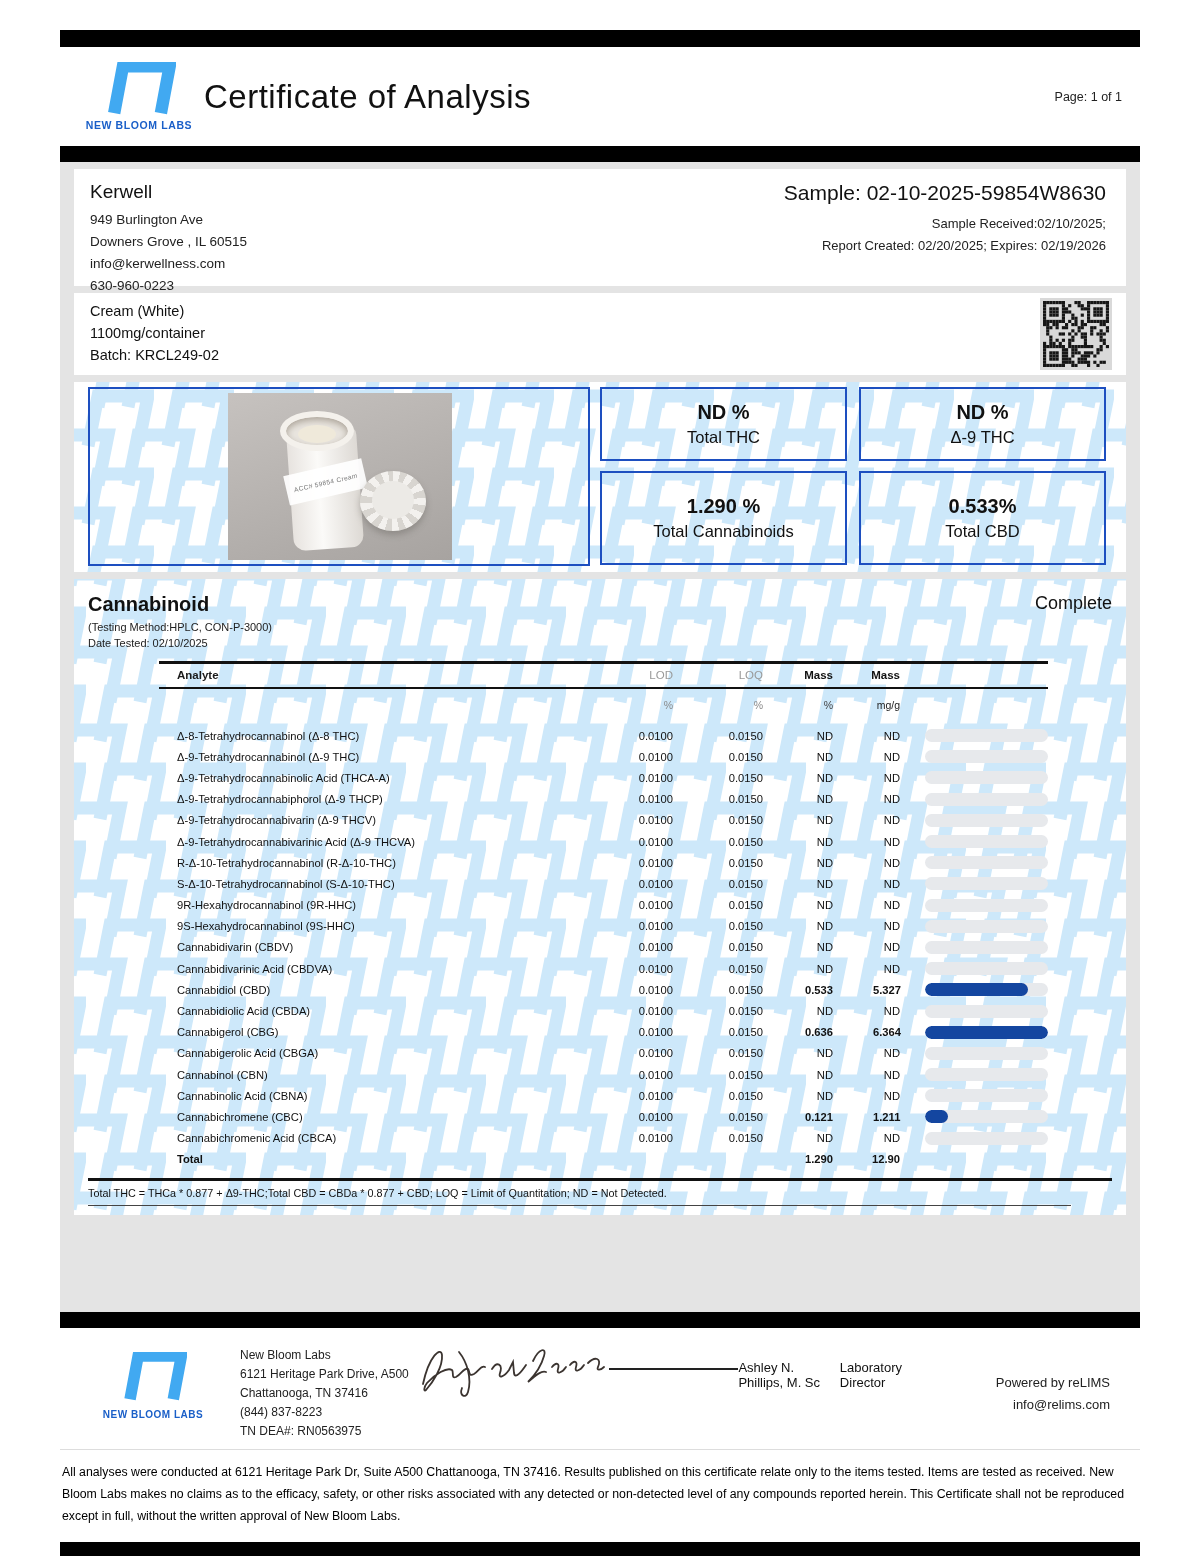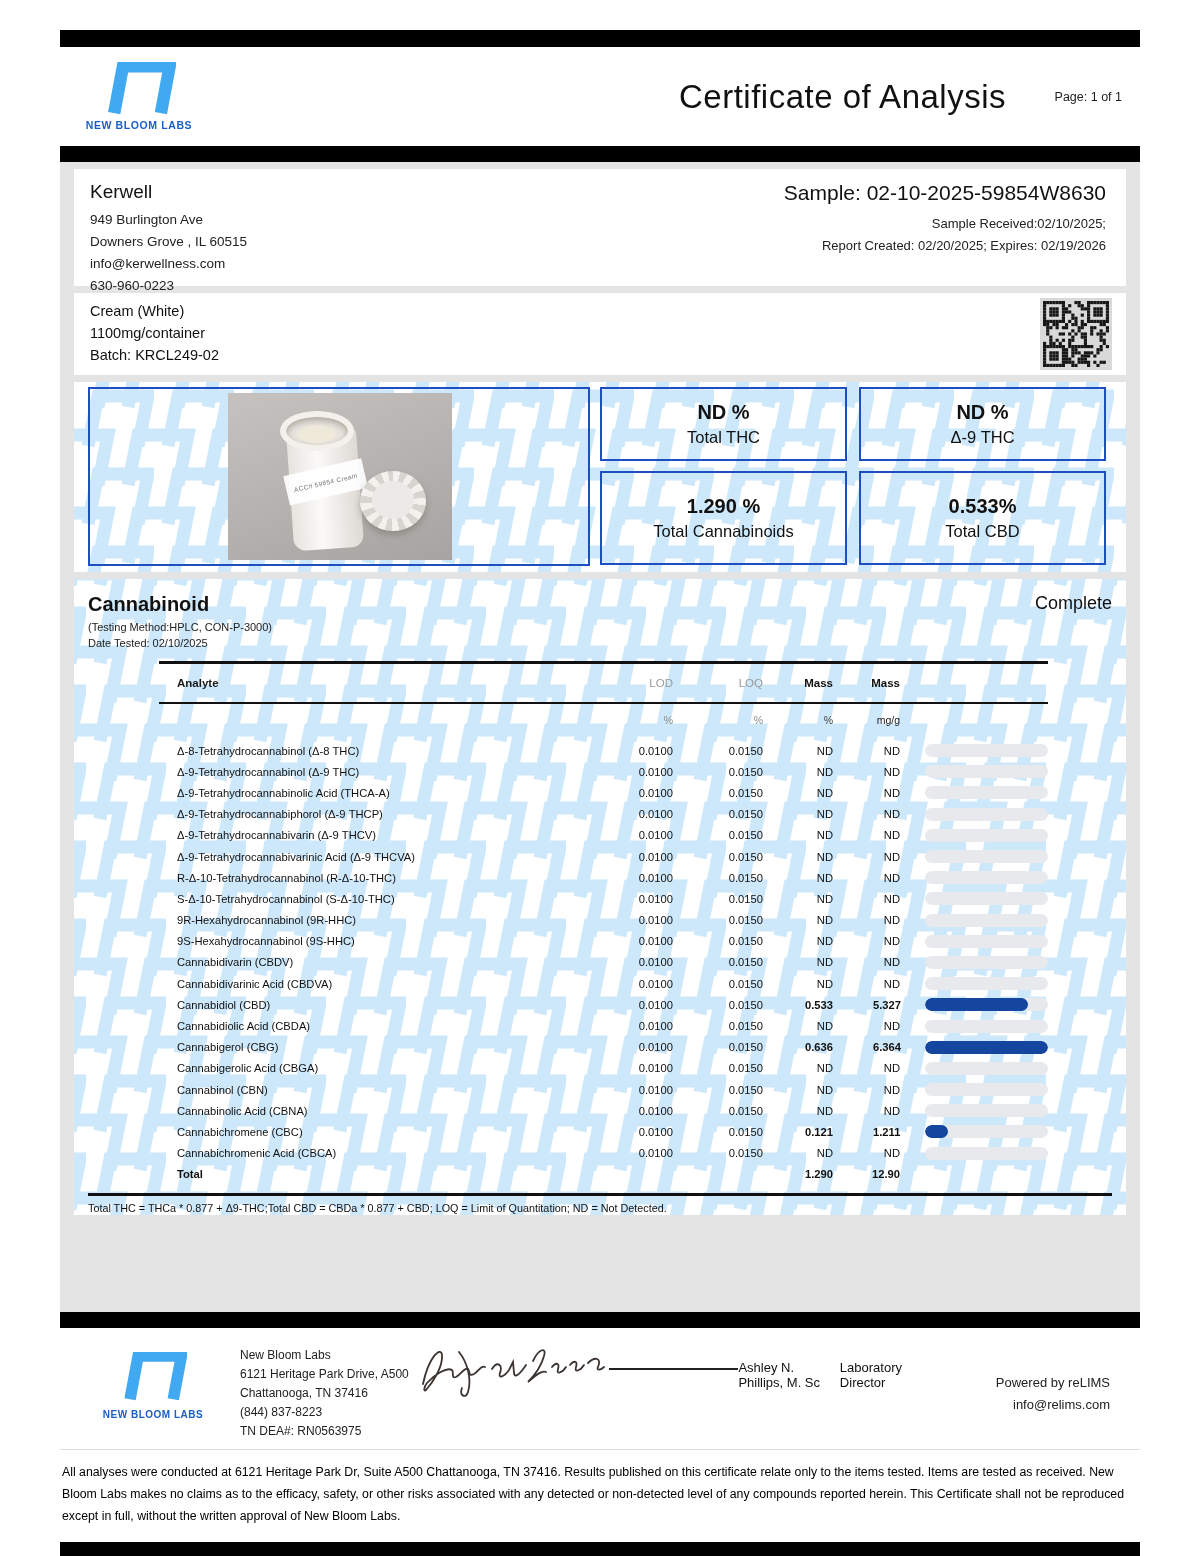--- a/index.html
+++ b/index.html
@@ -9,21 +9,21 @@
   }
   .doc { position:absolute; left:60px; top:30px; width:1080px; }
   .black-bar { background:#000; height:17px; width:100%; }
   .black-bar.thin { height:16px; }
 
   
   .hd { display:flex; align-items:center; height:99px; background:#fff; padding:0 14px; }
   .logo { display:flex; flex-direction:column; align-items:center; width:130px; }
   .logo svg { display:block; }
   .logo .logo-txt { font-size:10.5px; font-weight:700; color:#1a5fc8; letter-spacing:.6px; margin-top:3px; white-space:nowrap; }
-  .hd-title { flex:1; text-align:right; font-size:33px; font-weight:400; color:#111; letter-spacing:.5px; }
+  .hd-title { flex:1; text-align:left; font-size:33px; font-weight:400; color:#111; letter-spacing:.5px; }
   .hd-page { width:120px; text-align:right; font-size:12.5px; color:#222; padding-right:4px; }
 
   
   .gray { background:#e4e4e4; padding:7px 14px 90px 14px; }
   .card { background:#fff; margin-bottom:7px; position:relative; }
 
   .card-client { display:flex; justify-content:space-between; padding:12px 20px 14px 16px; height:117px; }
   .client-name { font-size:19px; color:#111; margin-bottom:6px; }
   .client-line { font-size:13.5px; color:#222; line-height:1.62; }
   .sample-box { text-align:right; }
@@ -63,21 +63,21 @@
   .cb-inner { position:relative; }
   .cb-head { display:flex; justify-content:space-between; align-items:flex-start; }
   .cb-title { font-size:20px; font-weight:700; color:#111; }
   .cb-status { font-size:18px; color:#111; }
   .cb-sub { font-size:11px; color:#222; margin-top:5px; }
   .cb-sub2 { font-size:11px; color:#222; margin-top:4px; }
 
   .tbl { margin-left:71px; width:889px; margin-top:12px; }
   .hline { background:#111; height:2.5px; width:100%; }
   .t-grid { display:grid; grid-template-columns:1fr 90px 90px 70px 67px 148px; align-items:center; }
-  .t-head { height:38px; }
+  .t-head { height:23px; }
   .t-head .c { font-size:11.5px; }
   .c-analyte { padding-left:18px; text-align:left; font-weight:700; }
   .c-r { text-align:right; }
   .c-gray { color:#999; font-weight:400; }
   .c-bold { font-weight:700; color:#111; }
   .t-units { height:20px; margin-top:6px; }
   .t-units .c { font-size:10.5px; }
   .u1 { color:#8a8a8a; } .u2 { color:#444; } .u3 { color:#222; }
   .t-rows { margin-top:10px; }
   .t-row { height:21.2px; }

